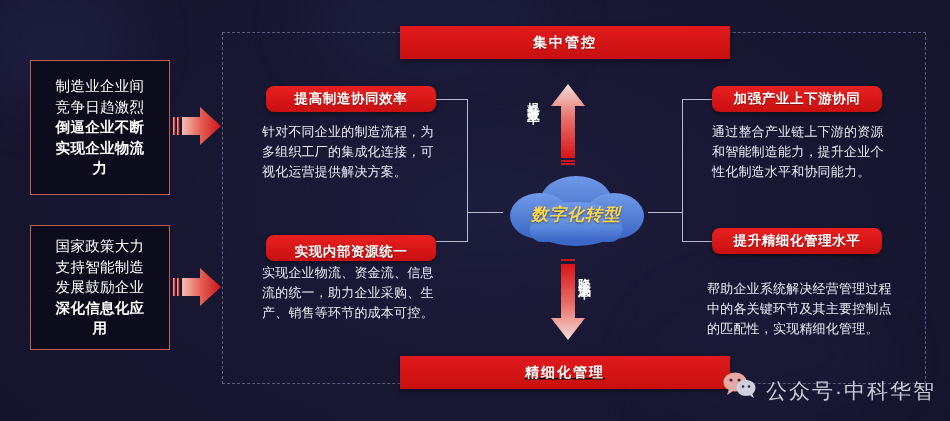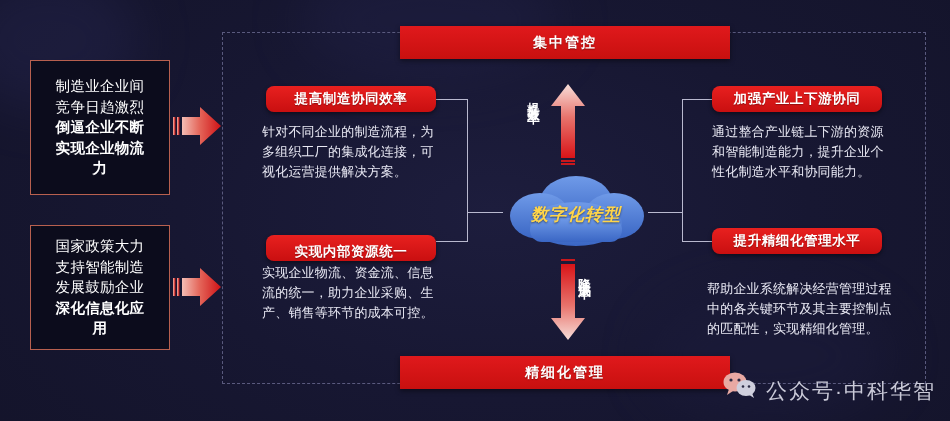--- a/index.html
+++ b/index.html
@@ -59,21 +59,21 @@
     height: 33px;
     background: linear-gradient(180deg, #e0191c 0%, #c8100f 100%);
     display: flex; align-items: center; justify-content: center;
     box-shadow: 0 2px 5px rgba(0,0,0,.45);
   }
   .banner span {
     color: #fff; font-size: 14px; font-weight: 700; letter-spacing: 2px;
     text-shadow: 0 1px 1px rgba(0,0,0,.35);
   }
   #banner-top { left: 400px; top: 26px; width: 330px; }
-  #banner-bottom { left: 400px; top: 356px; width: 330px; }
+  #banner-bottom { left: 400px; top: 356px; width: 330px; text-decoration: underline; }
 
   
   .pill {
     position: absolute;
     height: 26px; width: 170px;
     background: linear-gradient(180deg, #e8201f 0%, #c90f10 100%);
     border-radius: 8px;
     display: flex; align-items: center; justify-content: center;
     box-shadow: 0 2px 4px rgba(0,0,0,.45);
   }

